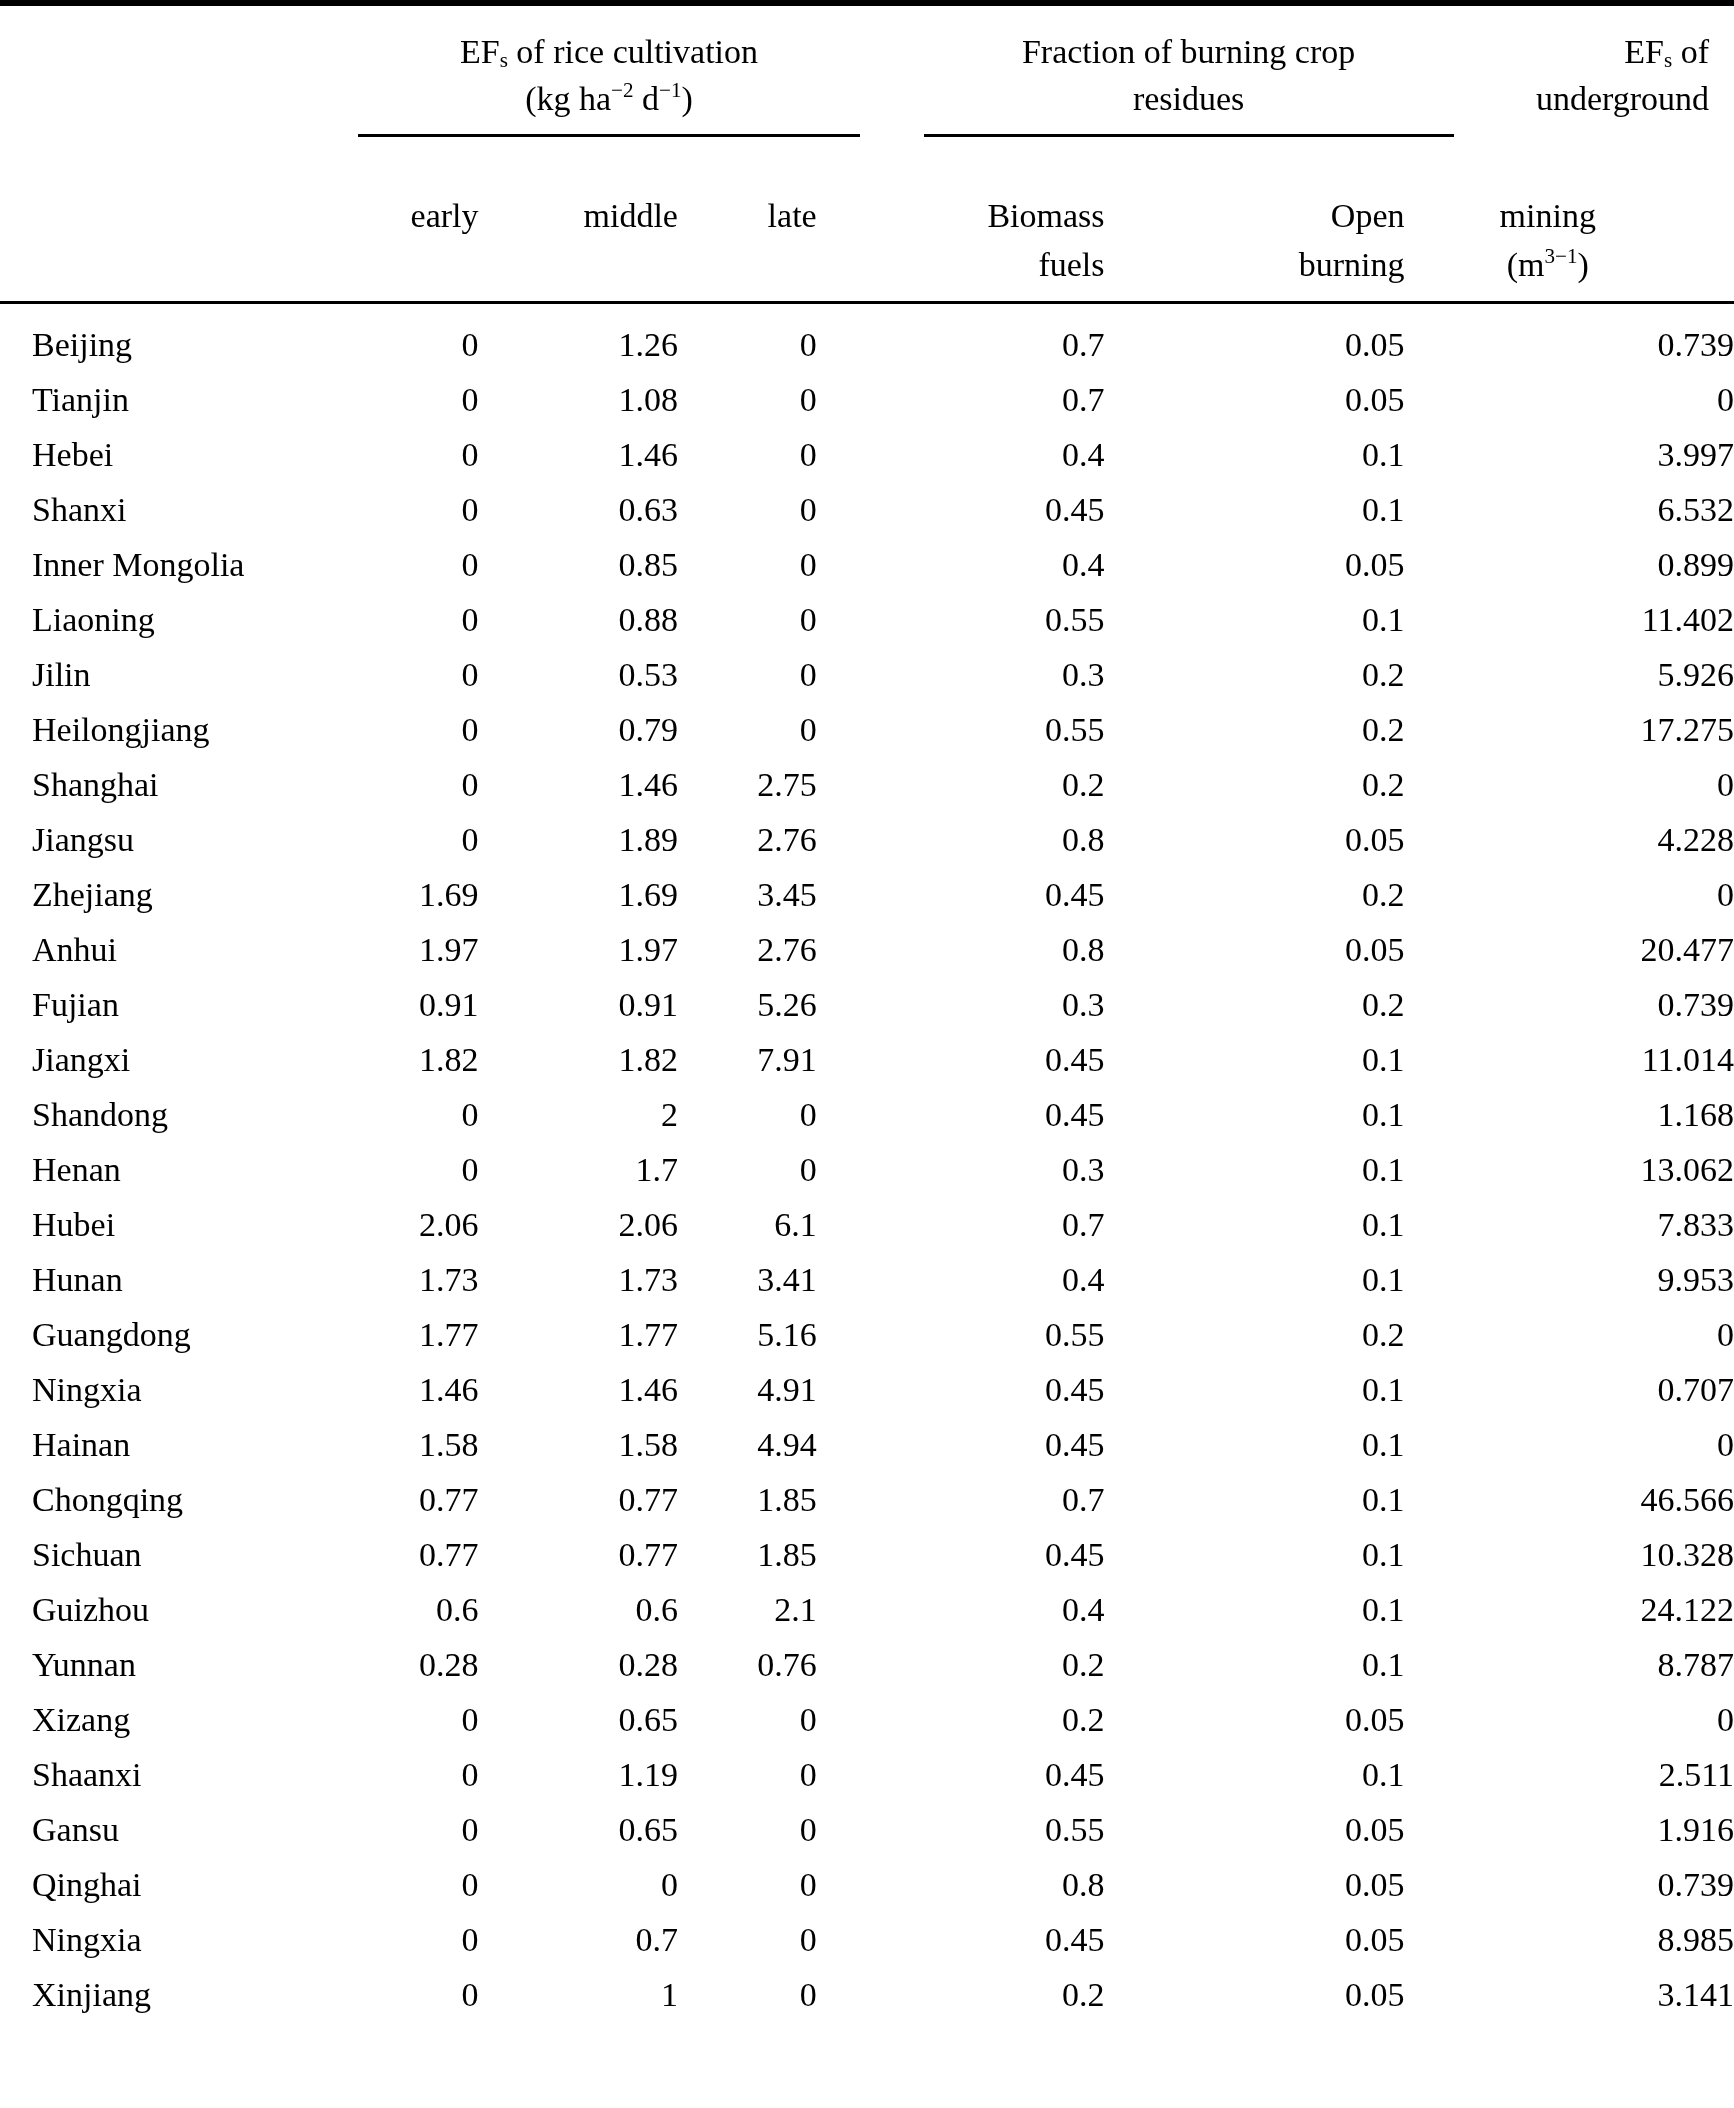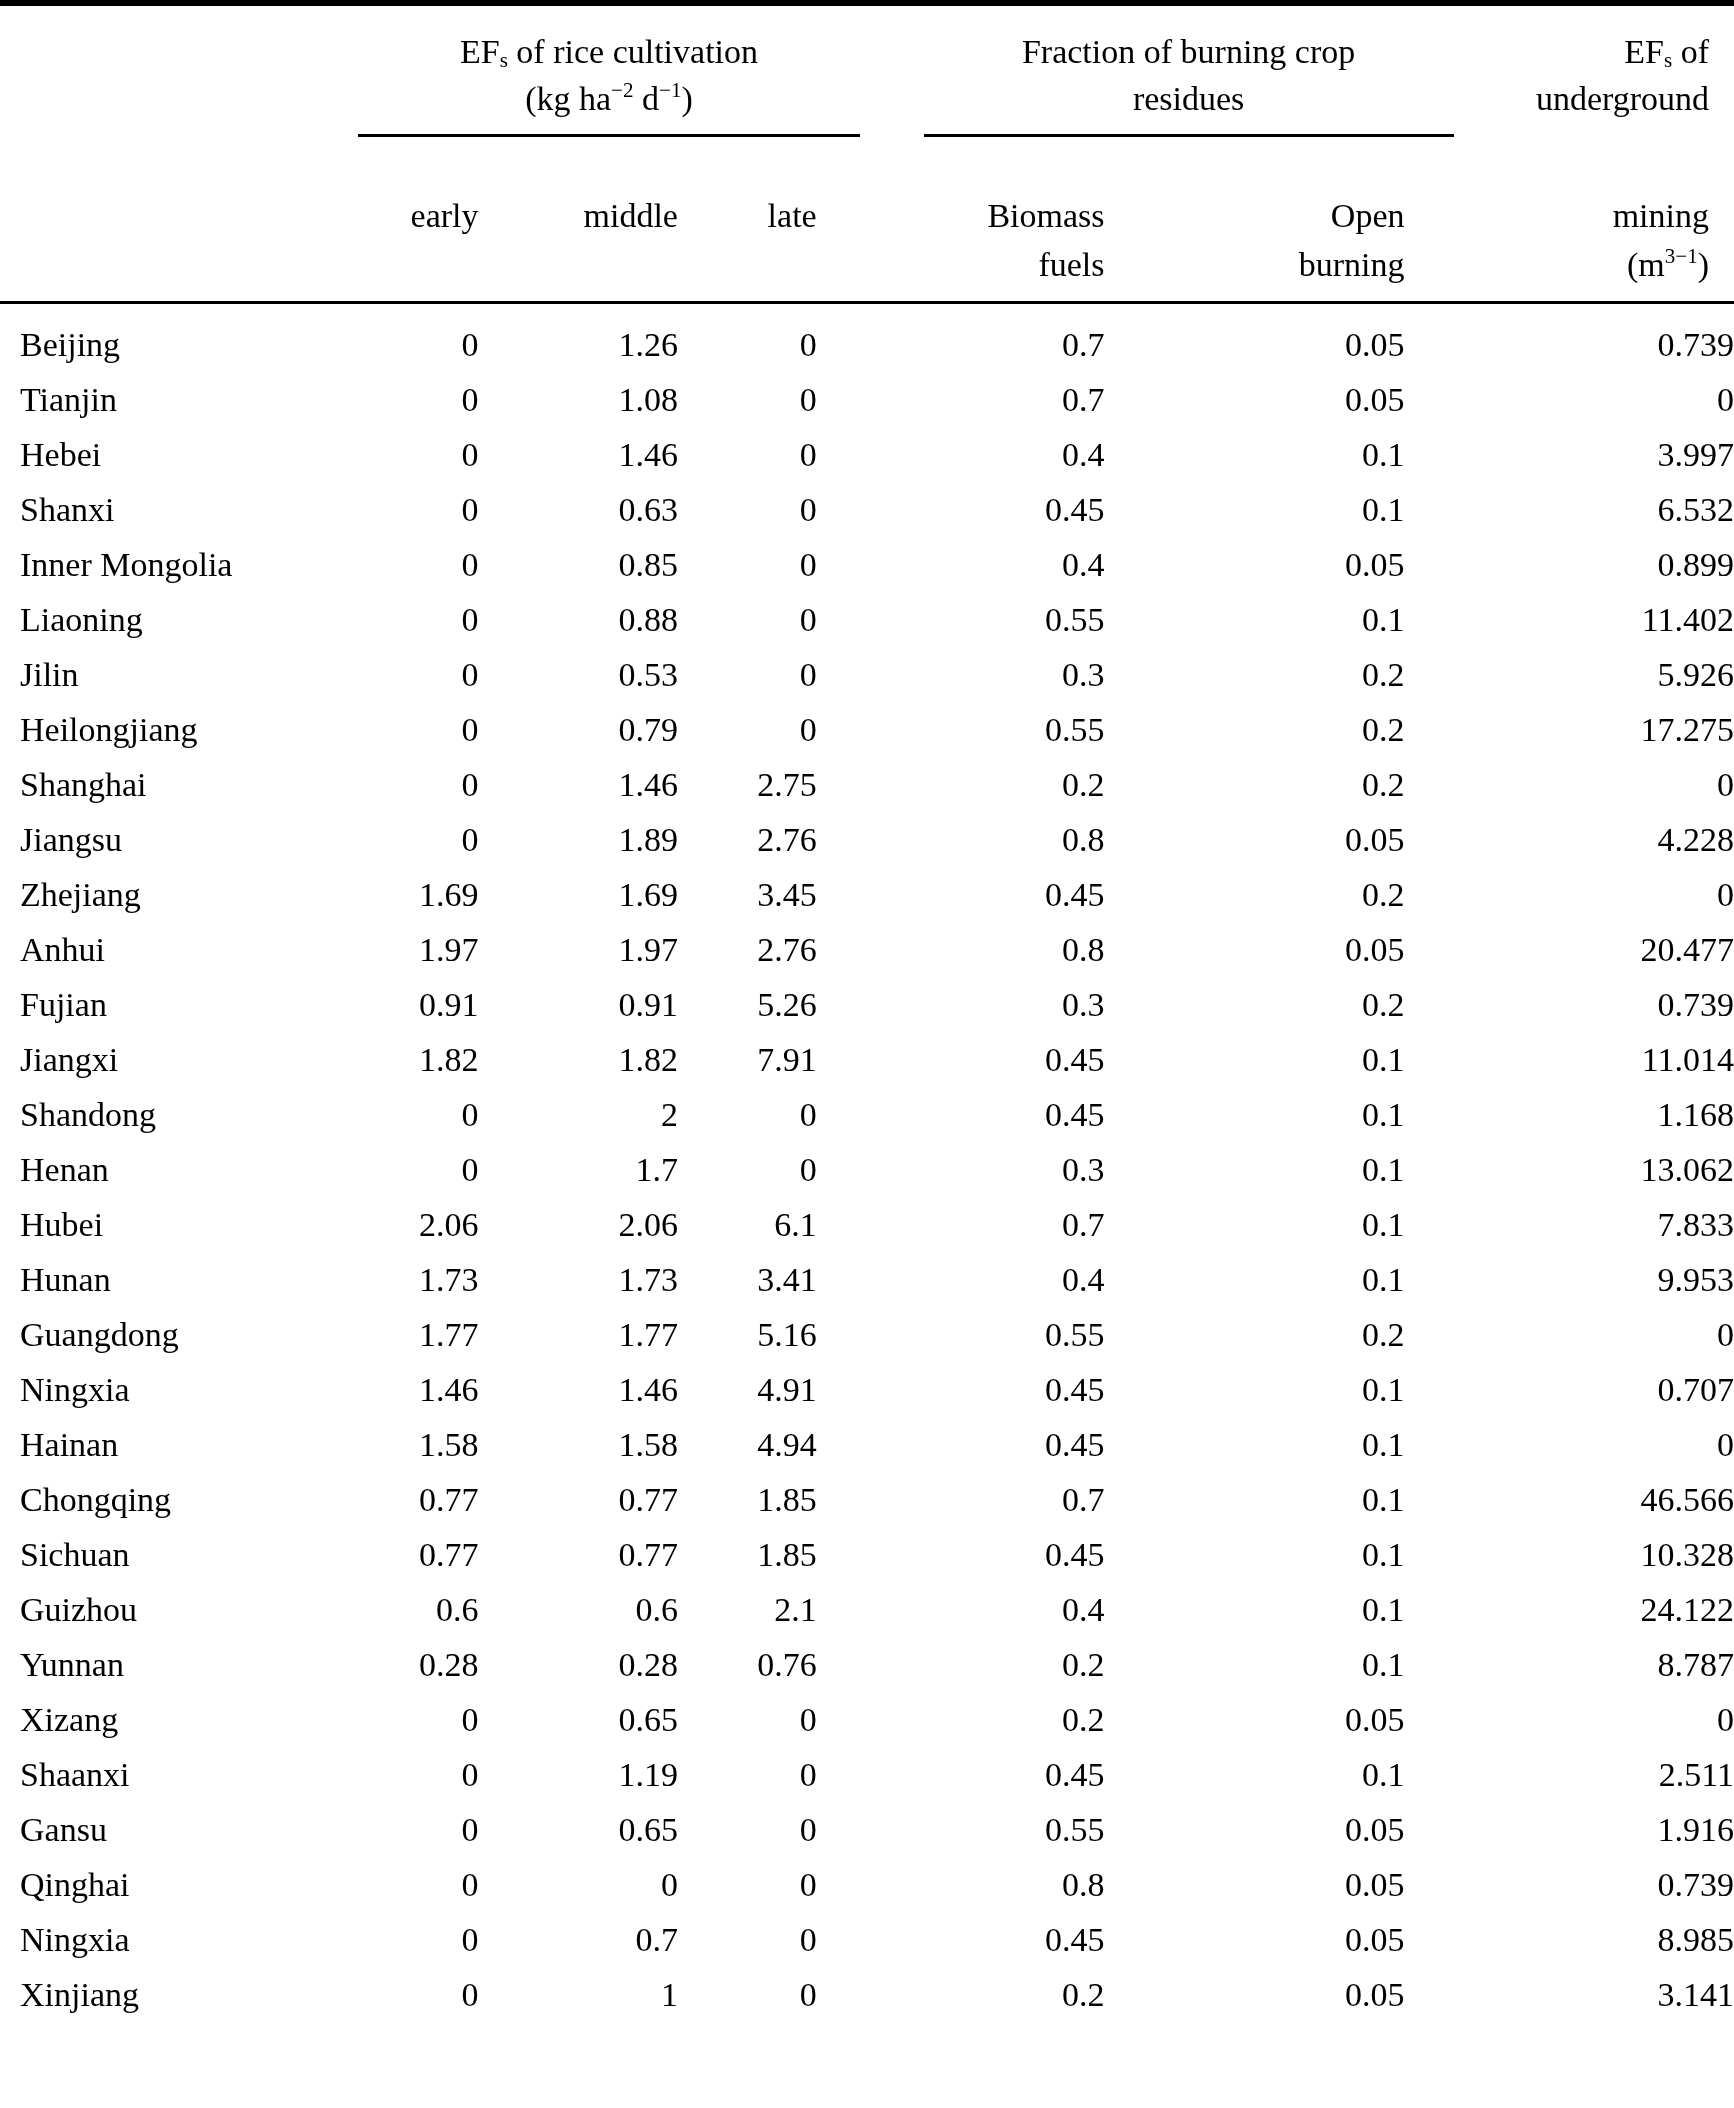--- a/index.html
+++ b/index.html
@@ -22,25 +22,25 @@
   col.c-mining  { width: 19.0%; }
 
   th { font-weight: normal; font-size: 34px; }
   .rowA th { vertical-align: bottom; padding: 22px 0 0 0; }
   .group-box { text-align: center; line-height: 47px; padding-bottom: 11.7px; border-bottom: 3.4px solid #000; }
   .group-box.g1 { margin-left: -11px; margin-right: -43px; }
   .group-box.g2 { margin-left: 107px; margin-right: -49px; }
   .head-right { text-align: right; padding-right: 25px; line-height: 47px; padding-bottom: 15px; }
 
   .rowB th { vertical-align: top; text-align: right; padding: 54px 0 11.7px 0; line-height: 49px; border-bottom: 3.4px solid #000; }
-  .rowB th.mining-sub { padding-right: 25px; }
+  .rowB th.mining-sub { padding-right: 43px; text-align: center; }
 
   tbody td { font-size: 34px; height: 55px; line-height: 55px; padding: 0; white-space: nowrap; }
   tbody tr:first-child td { padding-top: 13.4px; }
-  td.province { text-align: left; padding-left: 20px; }
+  td.province { text-align: left; padding-left: 32px; }
   td.num { text-align: right; }
   tbody td:last-child { }
 
   sub { font-size: 62%; vertical-align: -0.2em; line-height: 0; }
   sup { font-size: 62%; vertical-align: 0.6em; line-height: 0; }
 </style>
 </head>
 <body>
 
 <div class="page">

